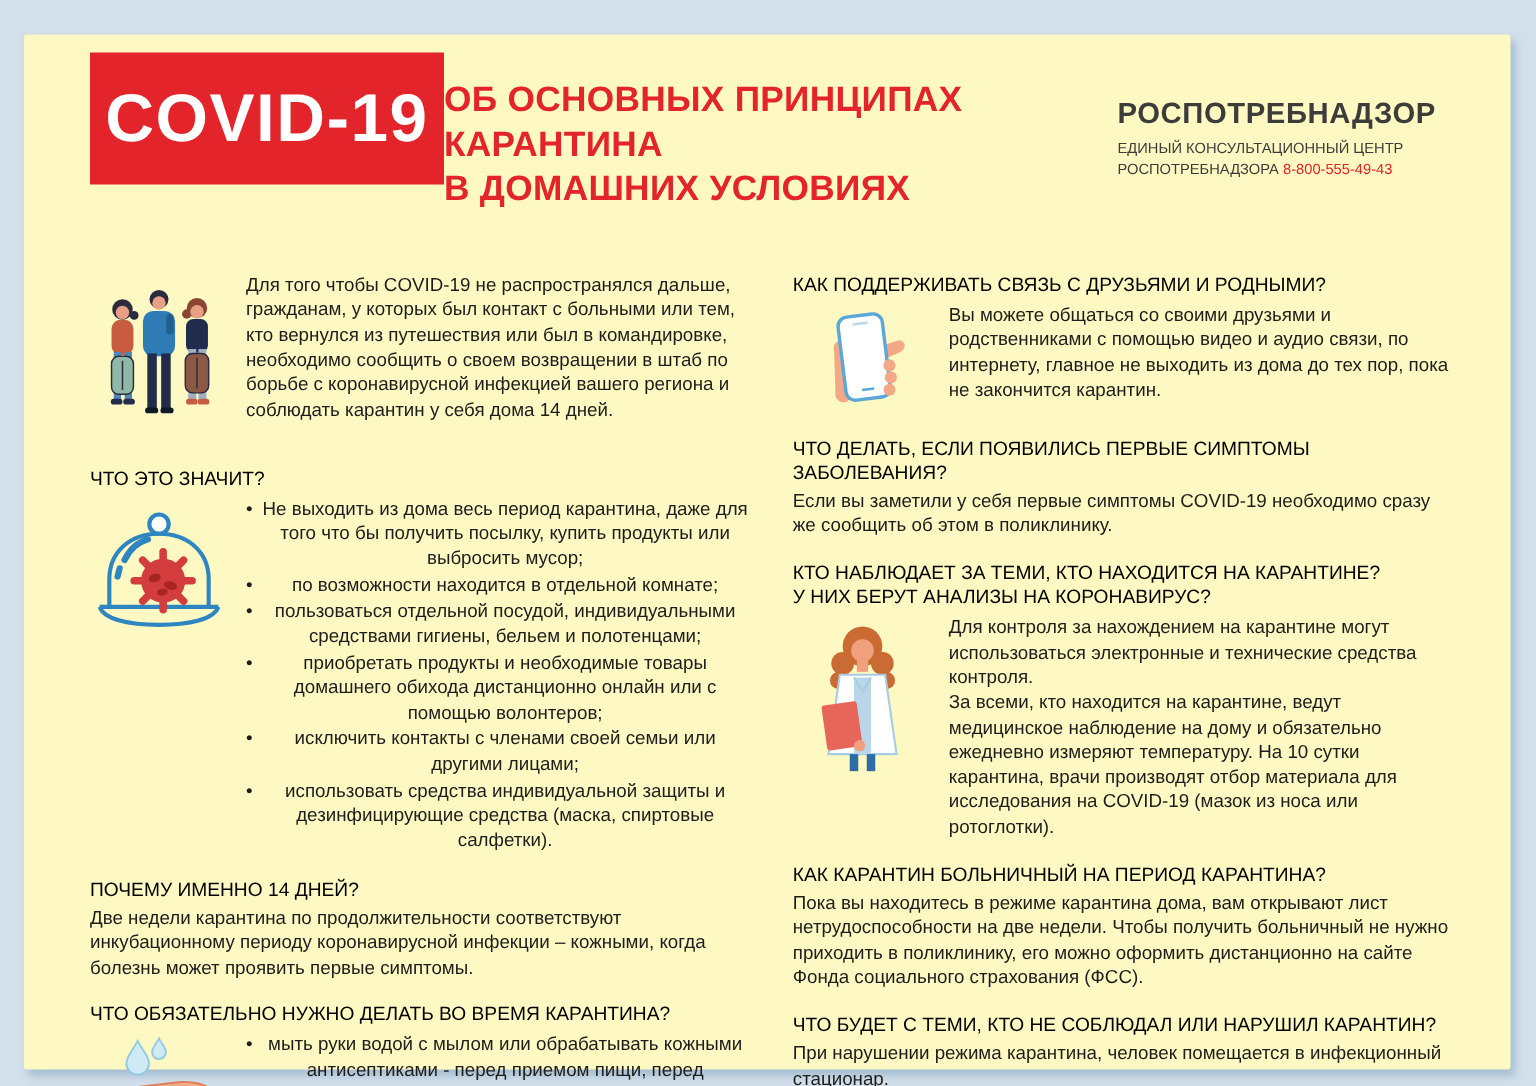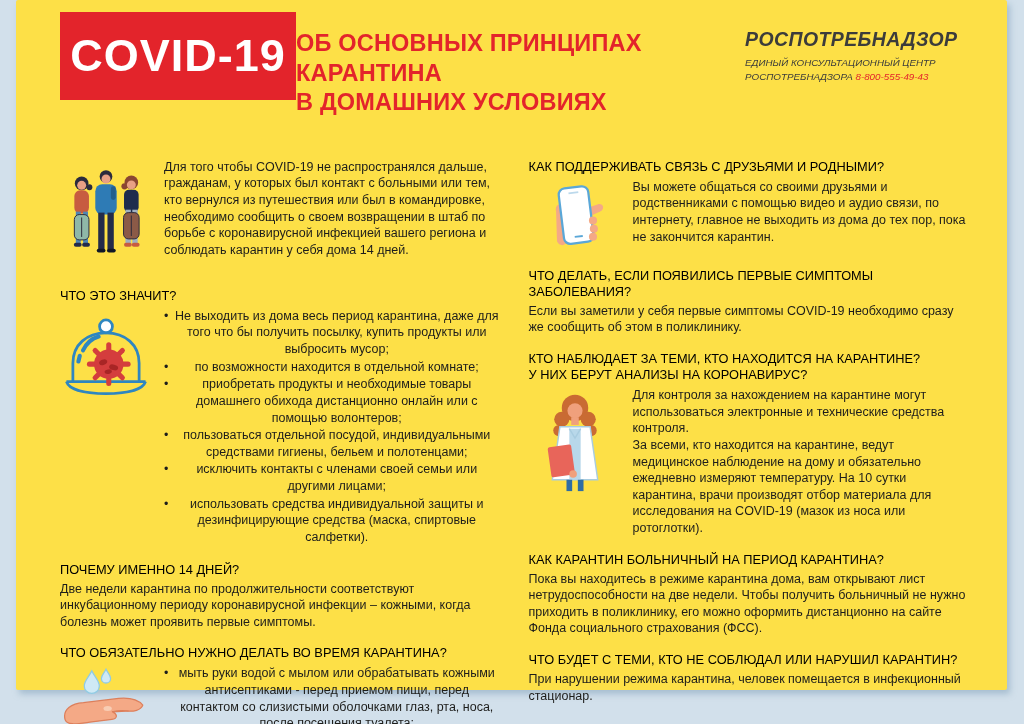--- a/index.html
+++ b/index.html
@@ -1,27 +1,27 @@
 <!DOCTYPE html>
 <html><head>
 <meta charset="utf-8">
 <style>
   html,body{margin:0;padding:0;}
   body{font-family:"Liberation Sans", sans-serif; -webkit-font-smoothing:antialiased;}
   .page{width:1024px;height:724px;background:#d2e0eb;position:relative;overflow:hidden;}
-  .card{position:absolute;left:16px;top:0;width:991px;height:690px;background:#fde047;
+  .card{position:absolute;left:16px;top:23px;width:991px;height:690px;background:#fef9c3;
         border-radius:2px;box-shadow:3px 4px 6px rgba(130,160,185,.55);
         padding:12px 40px 0 44px;box-sizing:border-box;}
   
   .header{display:flex;align-items:flex-start;}
   .badge{width:236px;height:88px;background:#e3242b;color:#fff;display:flex;align-items:center;justify-content:center;
          font-size:45px;font-weight:bold;letter-spacing:1px;flex-shrink:0;}
   .title{flex:1;text-align:left;color:#e3242b;font-weight:bold;font-size:23.5px;line-height:1.26;margin-top:17px;
          letter-spacing:.2px;}
-  .logo{width:222px;flex-shrink:0;margin-top:16px;font-style:italic;}
+  .logo{width:222px;flex-shrink:0;margin-top:30px;}
   .logo-name{font-size:19.5px;color:#3c3c3b;font-weight:bold;letter-spacing:.4px;white-space:nowrap;}
   .logo-sub{font-size:9.8px;color:#3c3c3b;line-height:1.4;margin-top:5px;}
   .logo-phone{color:#e3242b;}
   
   .cols{display:flex;gap:30px;margin-top:25px;}
   .col{flex:1;min-width:0;}
   h2{font-size:12.8px;font-weight:normal;color:#000;margin:0;line-height:1.25;}
   .section{margin-top:15px;}
   .section.first{margin-top:16px;}
   p.txt{font-size:12.5px;color:#1d1d1b;line-height:1.33;margin:3px 0 0;}
@@ -127,22 +127,22 @@
                   <ellipse cx="-5" cy="-4" rx="4.5" ry="3" fill="#a82525" transform="rotate(-20)"></ellipse>
                   <ellipse cx="6" cy="2" rx="5" ry="3" fill="#a82525" transform="rotate(15)"></ellipse>
                   <ellipse cx="-2" cy="8" rx="4" ry="2.5" fill="#a82525" transform="rotate(-10)"></ellipse>
                 </g>
               </svg>
             </div>
             <div class="row-text">
               <ul class="bullets">
                 <li>Не выходить из дома весь период карантина, даже для того что бы получить посылку, купить продукты или выбросить мусор;</li>
                 <li>по возможности находится в отдельной комнате;</li>
+                <li>пользоваться отдельной посудой, индивидуальными средствами гигиены, бельем и полотенцами;</li>
                 <li>приобретать продукты и необходимые товары домашнего обихода дистанционно онлайн или с помощью волонтеров;</li>
-                <li>пользоваться отдельной посудой, индивидуальными средствами гигиены, бельем и полотенцами;</li>
                 <li>исключить контакты с членами своей семьи или другими лицами;</li>
                 <li>использовать средства индивидуальной защиты и дезинфицирующие средства (маска, спиртовые салфетки).</li>
               </ul>
             </div>
           </div>
         </div>
 
         <div class="section">
           <h2>ПОЧЕМУ ИМЕННО 14 ДНЕЙ?</h2>
           <p class="txt">Две недели карантина по продолжительности соответствуют инкубационному периоду коронавирусной инфекции – кожными, когда болезнь может проявить первые симптомы.</p>

